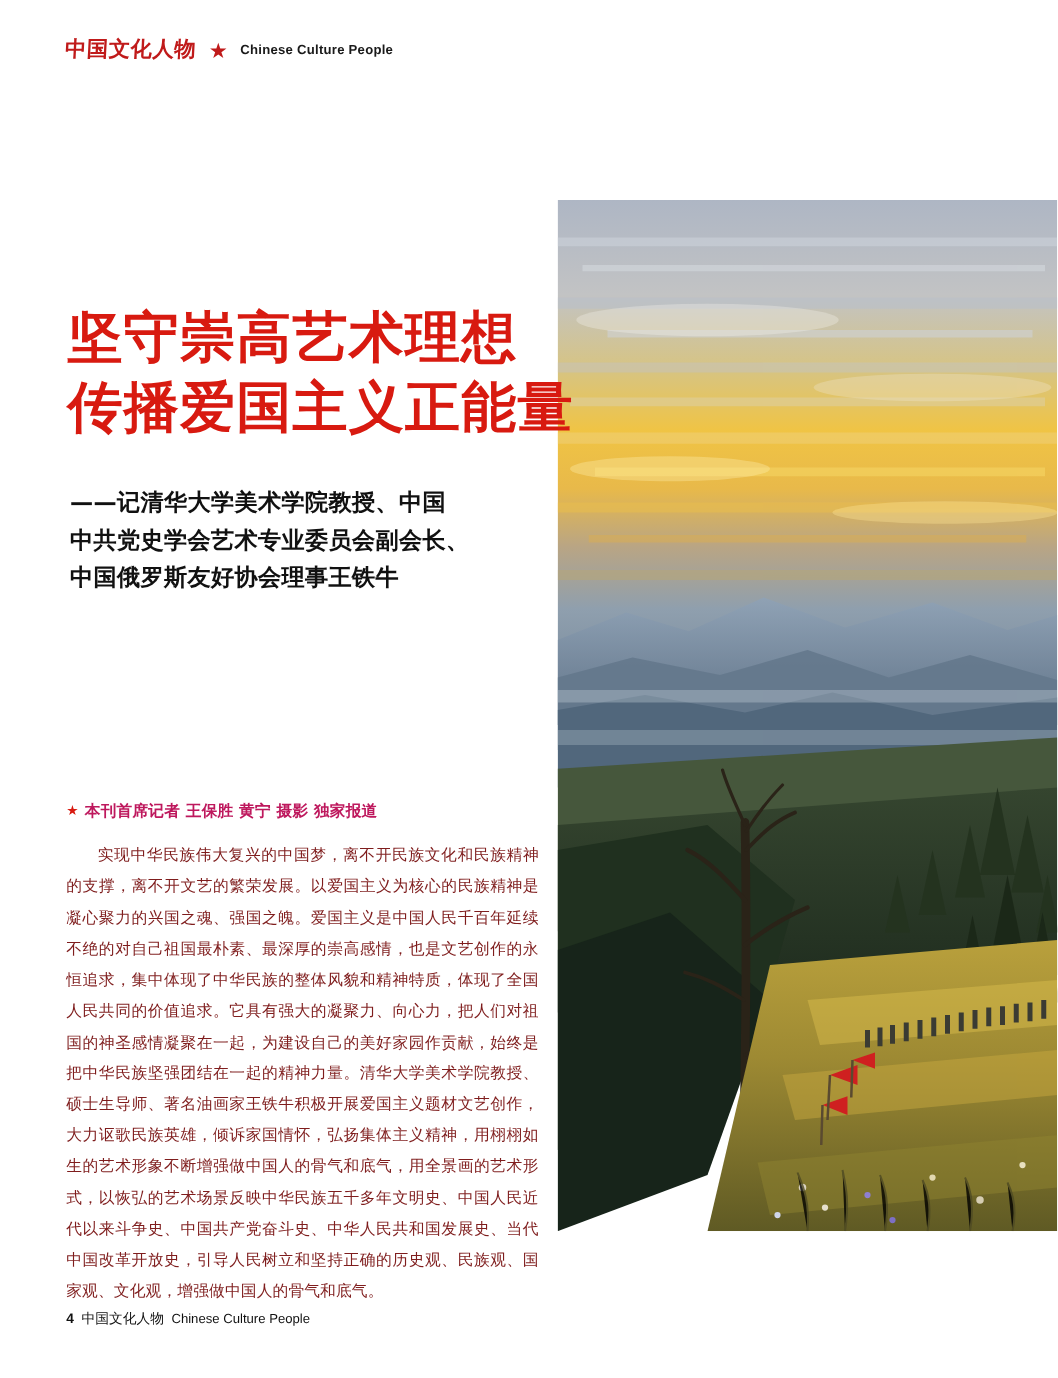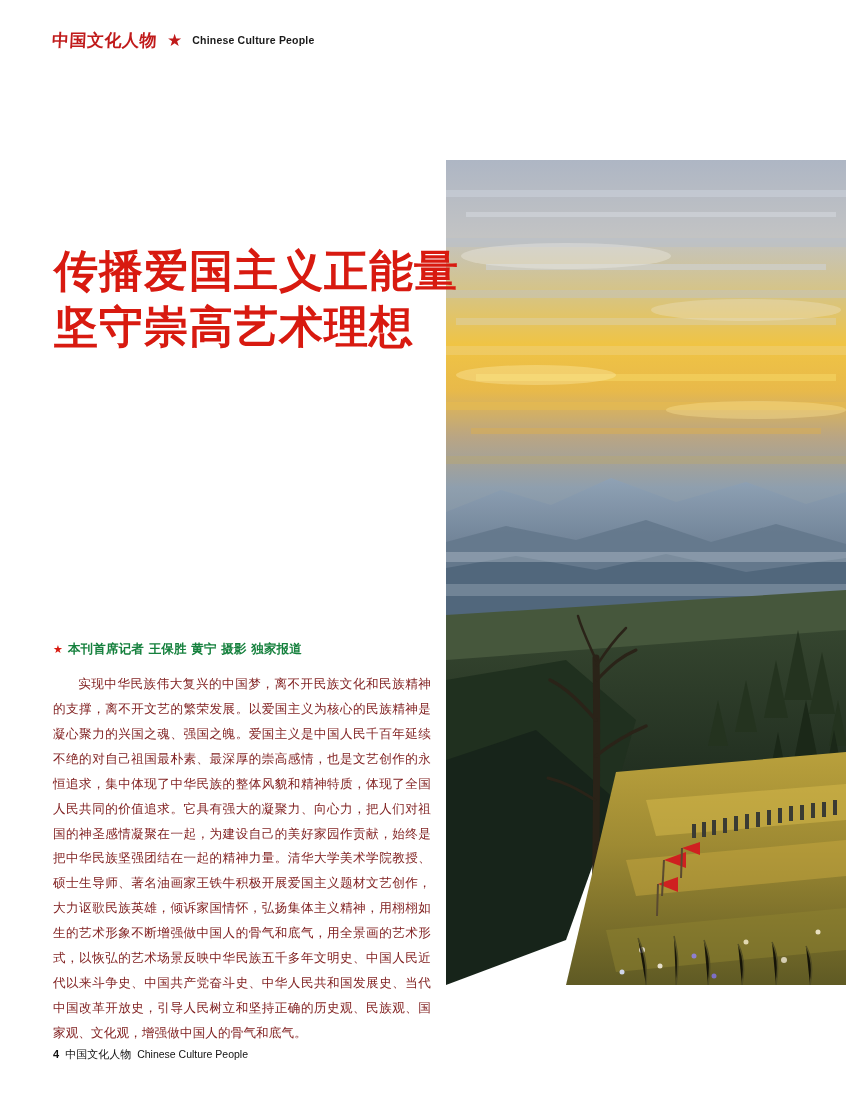--- a/index.html
+++ b/index.html
@@ -108,21 +108,21 @@
   }
   .byline-star {
     color: #d81a10;
     font-size: 11px;
     line-height: 1;
   }
   .byline-text {
     font-family: "DejaVu Sans", sans-serif;
     font-size: 12.5px;
     font-weight: bold;
-    color: #15803d;
+    color: #be185d;
     letter-spacing: 0.2px;
   }
 
   
   .bodytext {
     position: absolute;
     left: 53px;
     top: 672px;
     width: 378px;
     font-family: "DejaVu Sans", sans-serif;
@@ -309,24 +309,29 @@
         <path d="M230 825 C234 800 230 786 228 776"></path>
         <path d="M262 825 C266 802 262 790 258 780"></path>
         <path d="M296 825 C300 804 296 792 292 784"></path>
         <path d="M330 825 C334 802 330 790 326 782"></path>
         <path d="M364 825 C368 806 364 794 360 786"></path>
       </g>
     </svg>
   </div>
 
   <div class="headline">
+    <div class="headline-line">坚守崇高艺术理想</div>
     <div class="headline-line">传播爱国主义正能量</div>
-    <div class="headline-line">坚守崇高艺术理想</div>
-  </div>
-
+  </div>
+
+  <div class="subhead">
+    <div class="subhead-line">——记清华大学美术学院教授、中国</div>
+    <div class="subhead-line">中共党史学会艺术专业委员会副会长、</div>
+    <div class="subhead-line">中国俄罗斯友好协会理事王铁牛</div>
+  </div>
 
   <div class="byline">
     <span class="byline-star">★</span>
     <span class="byline-text">本刊首席记者 王保胜 黄宁 摄影 独家报道</span>
   </div>
 
   <div class="bodytext">
     <p>实现中华民族伟大复兴的中国梦，离不开民族文化和民族精神的支撑，离不开文艺的繁荣发展。以爱国主义为核心的民族精神是凝心聚力的兴国之魂、强国之魄。爱国主义是中国人民千百年延续不绝的对自己祖国最朴素、最深厚的崇高感情，也是文艺创作的永恒追求，集中体现了中华民族的整体风貌和精神特质，体现了全国人民共同的价值追求。它具有强大的凝聚力、向心力，把人们对祖国的神圣感情凝聚在一起，为建设自己的美好家园作贡献，始终是把中华民族坚强团结在一起的精神力量。清华大学美术学院教授、硕士生导师、著名油画家王铁牛积极开展爱国主义题材文艺创作，大力讴歌民族英雄，倾诉家国情怀，弘扬集体主义精神，用栩栩如生的艺术形象不断增强做中国人的骨气和底气，用全景画的艺术形式，以恢弘的艺术场景反映中华民族五千多年文明史、中国人民近代以来斗争史、中国共产党奋斗史、中华人民共和国发展史、当代中国改革开放史，引导人民树立和坚持正确的历史观、民族观、国家观、文化观，增强做中国人的骨气和底气。</p>
   </div>
 

